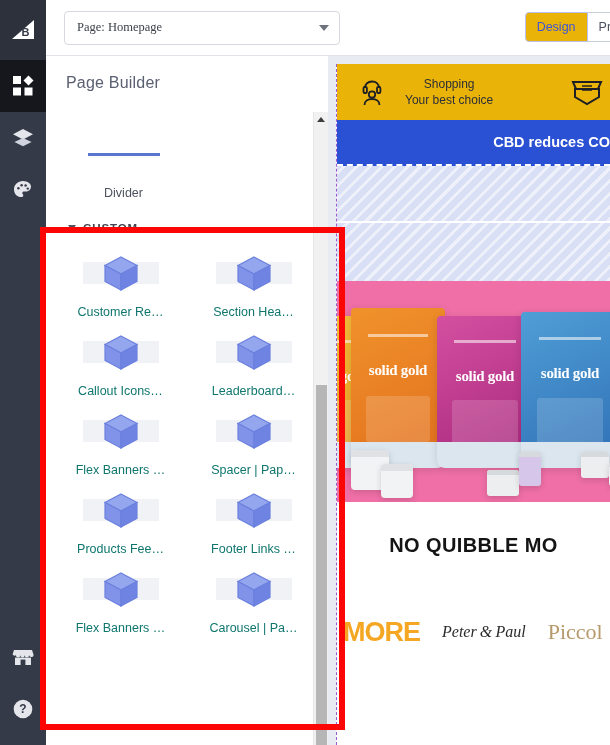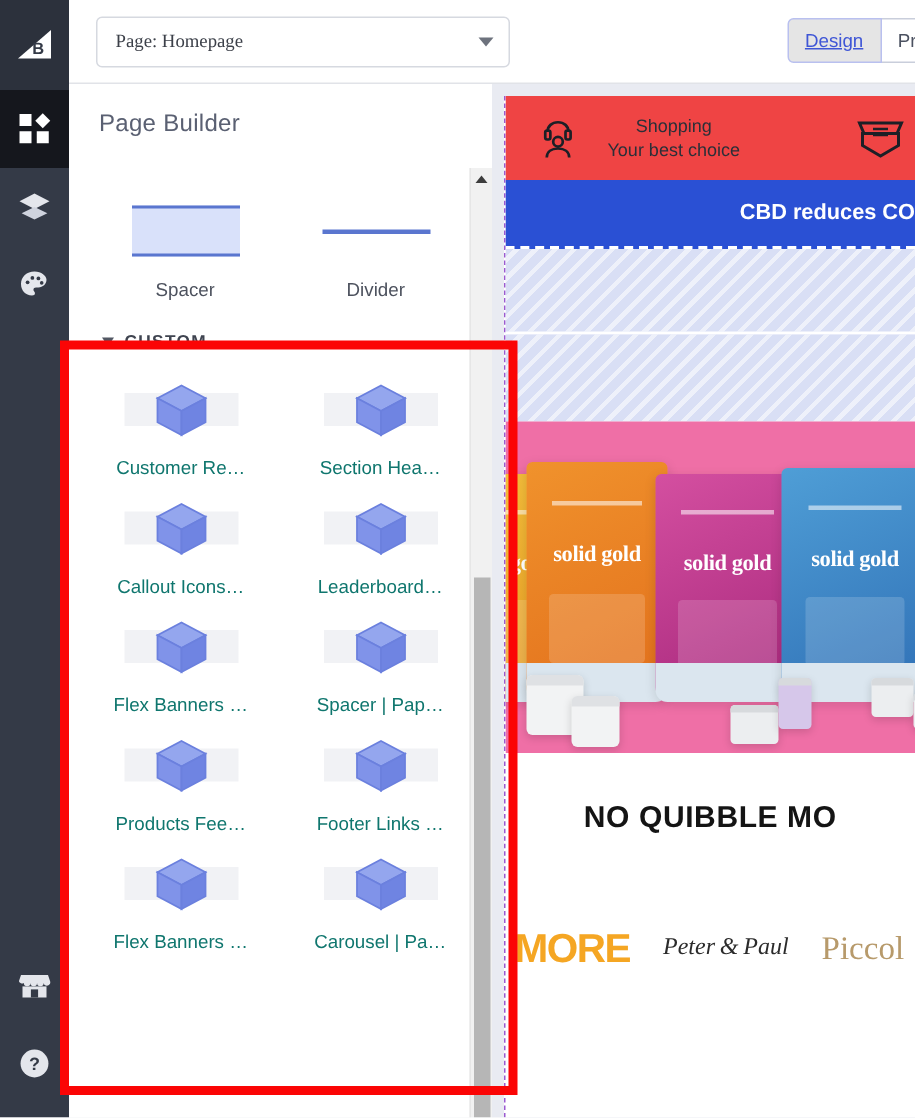--- a/index.html
+++ b/index.html
@@ -64,23 +64,22 @@
   }
   .mode-btn {
     height: 30px; padding: 0 11px;
     display: flex; align-items: center;
     font-size: 12.5px;
     border: 1px solid #c9cedb;
     background: #fff; color: #4b5160;
     cursor: pointer;
   }
   .mode-btn.active {
-    background: #e5e5e5; color: #3f56d6; border-color: #b9c0ef;
+    background: #eab308; color: #3f56d6; border-color: #b9c0ef;
     border-radius: 4px 0 0 4px;
-    text-decoration: underline;
   }
   .mode-btn:last-child { border-left: none; }
 
   
   .builder {
     position: absolute; left: 0; top: 56px; width: 282px; bottom: 0;
     background: #ffffff;
     z-index: 3;
   }
   .builder-title {
@@ -173,21 +172,21 @@
     position: absolute; left: 282px; top: 56px; right: 0; bottom: 0;
     background: #e9ebf2; padding: 8px 0 0 8px;
     overflow: hidden;
   }
   .page-frame {
     background: #fff; width: 100%; height: 100%;
     border-left: 1px dashed #9b59d0;
     overflow: hidden;
   }
   .pv-topstrip {
-    height: 56px; background: #ef4444;
+    height: 56px; background: #eab308;
     display: flex; align-items: center; gap: 16px;
     padding-left: 18px; position: relative;
   }
   .pv-ship-text { text-align: center; font-size: 12px; color: #2b2f38; line-height: 1.35; }
   .pv-ship-text .t2 { font-size: 12px; }
   .pv-blue-band {
     height: 46px; background: #2a50d4;
     display: flex; align-items: center; justify-content: flex-end;
     color: #fff; font-size: 14.5px; font-weight: 700;
     padding-right: 0; white-space: nowrap;
@@ -433,26 +432,20 @@
     </div>
 
     <div class="builder">
       <div class="builder-title">Page Builder</div>
 
       <div class="builder-scroll">
 
         <div class="widget-grid">
           <div class="widget">
             <div class="widget-thumb">
-              <div class="spacer-thumb"></div>
-            </div>
-            <div class="widget-label">Spacer</div>
-          </div>
-          <div class="widget">
-            <div class="widget-thumb">
               <div class="divider-thumb"></div>
             </div>
             <div class="widget-label">Divider</div>
           </div>
         </div>
 
         <div class="section-head">
           <span class="tri"></span>
           <span class="section-title">CUSTOM</span>
         </div>

